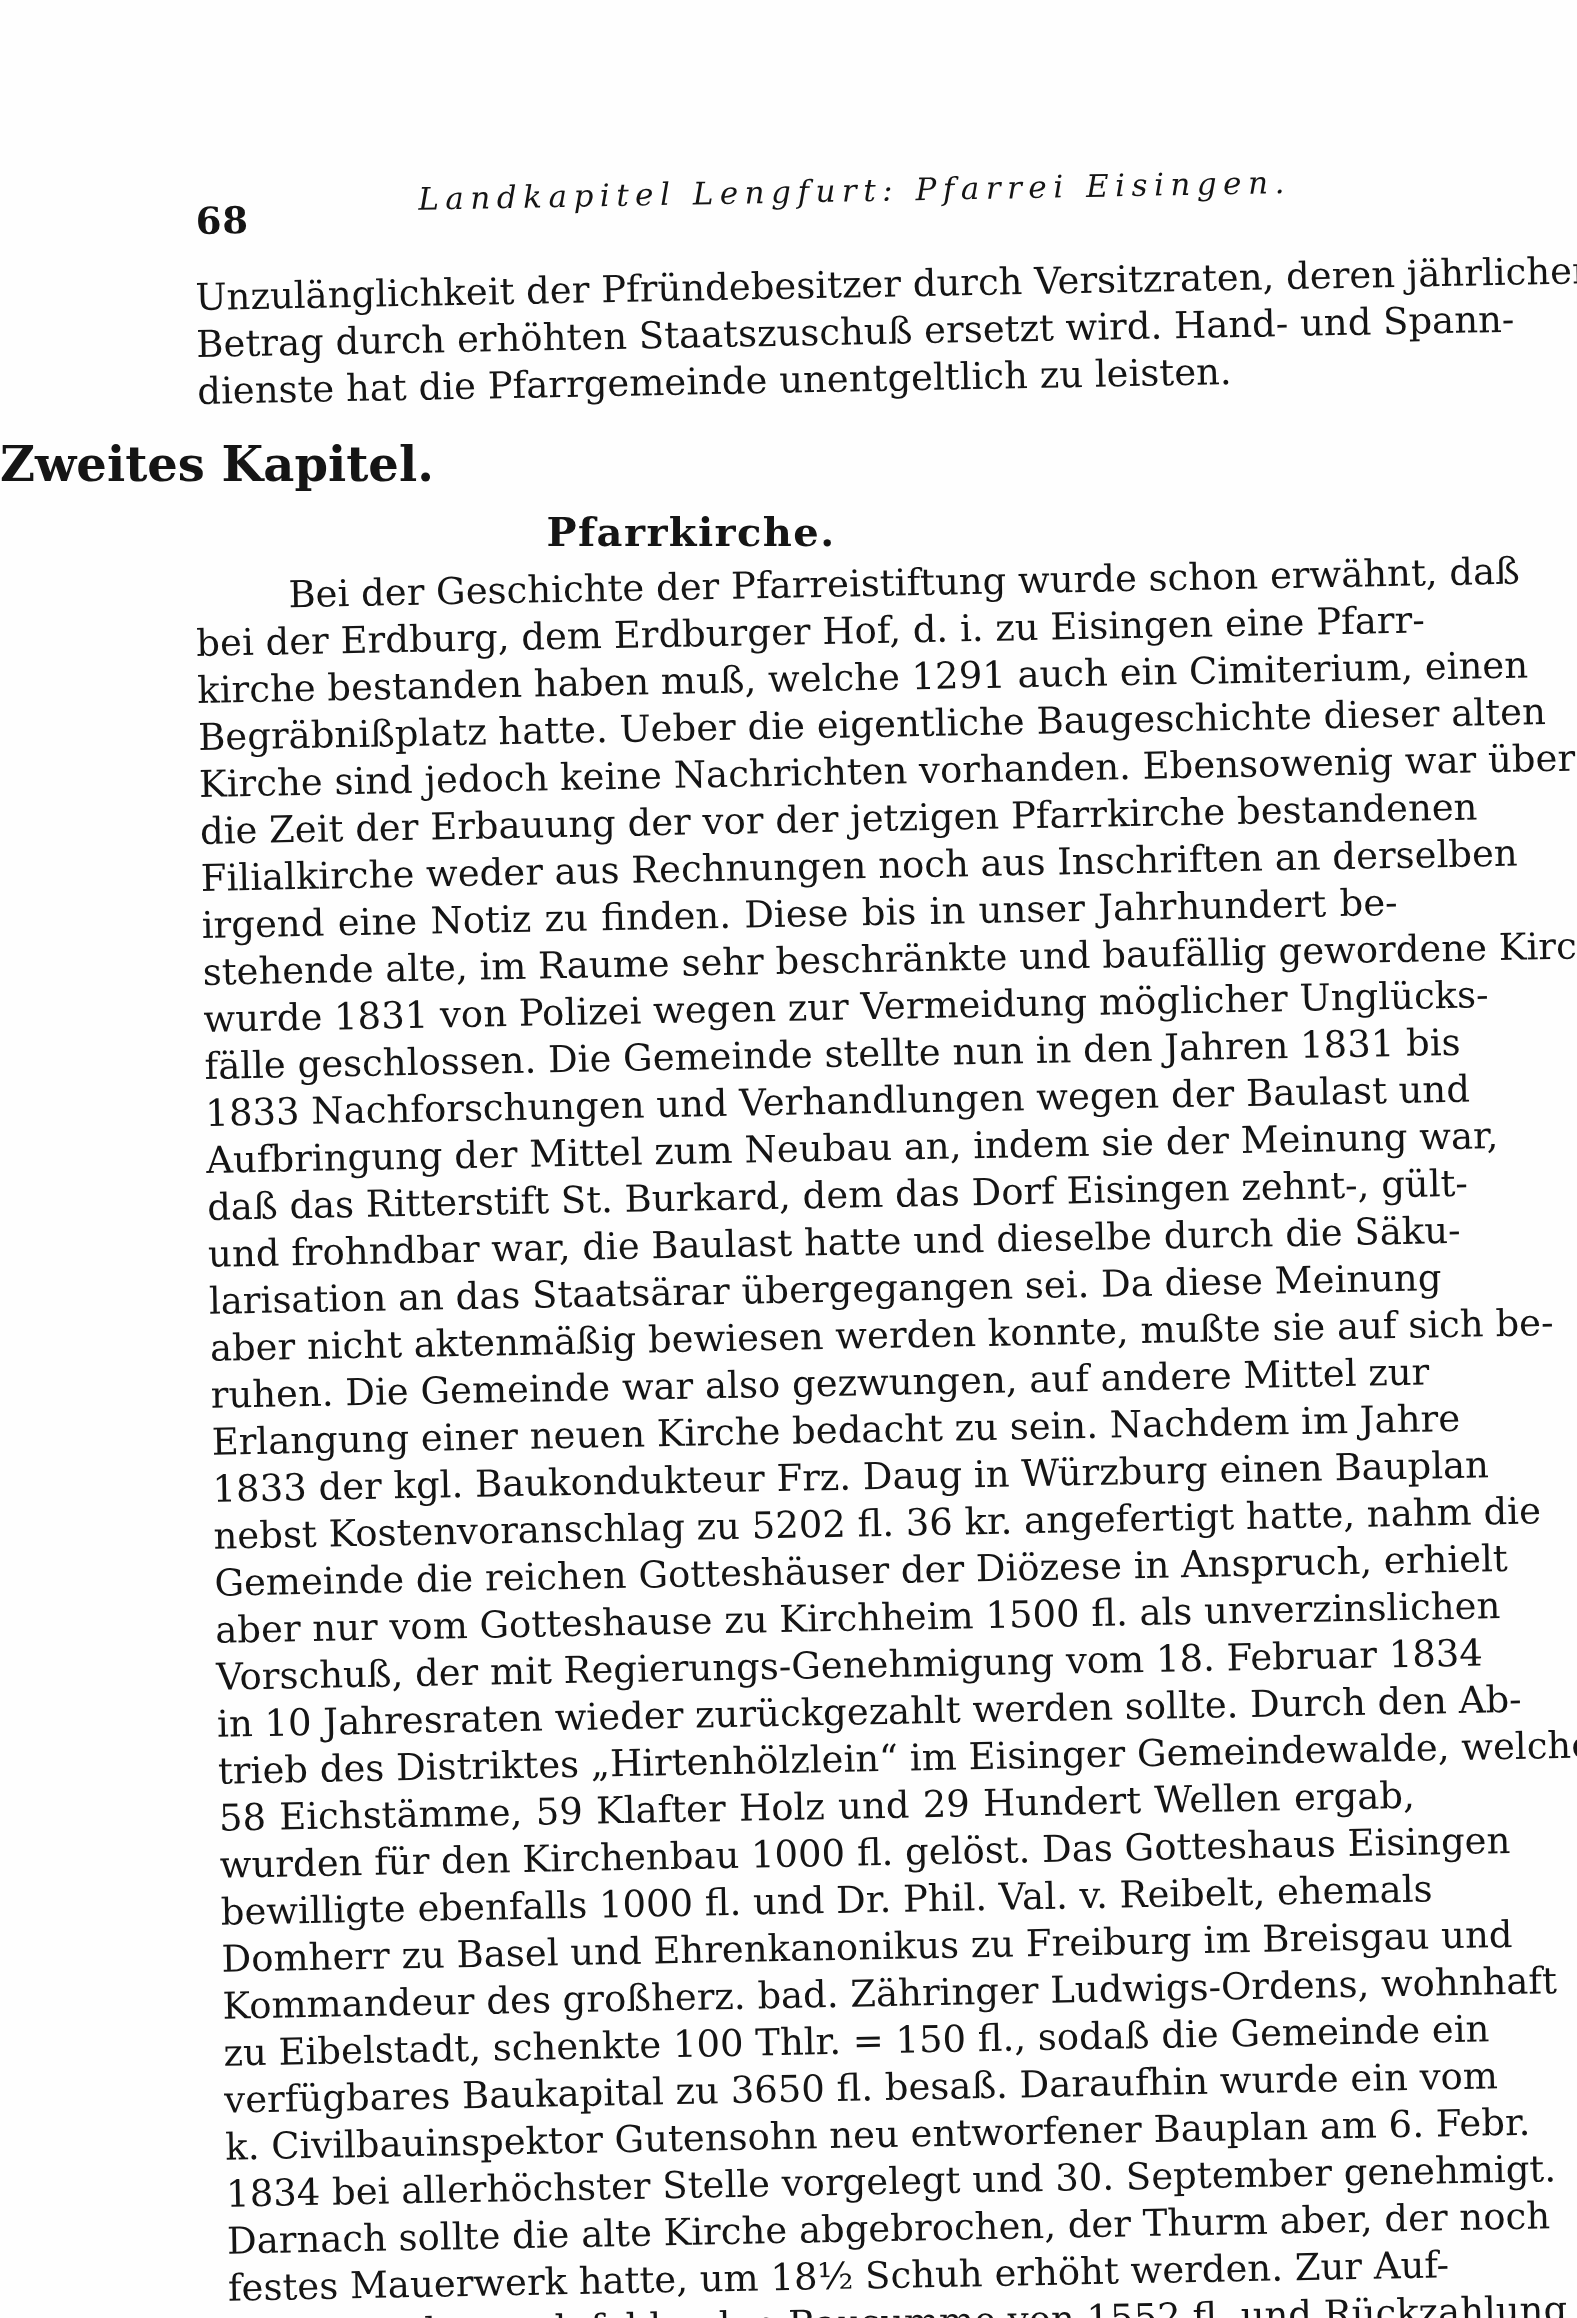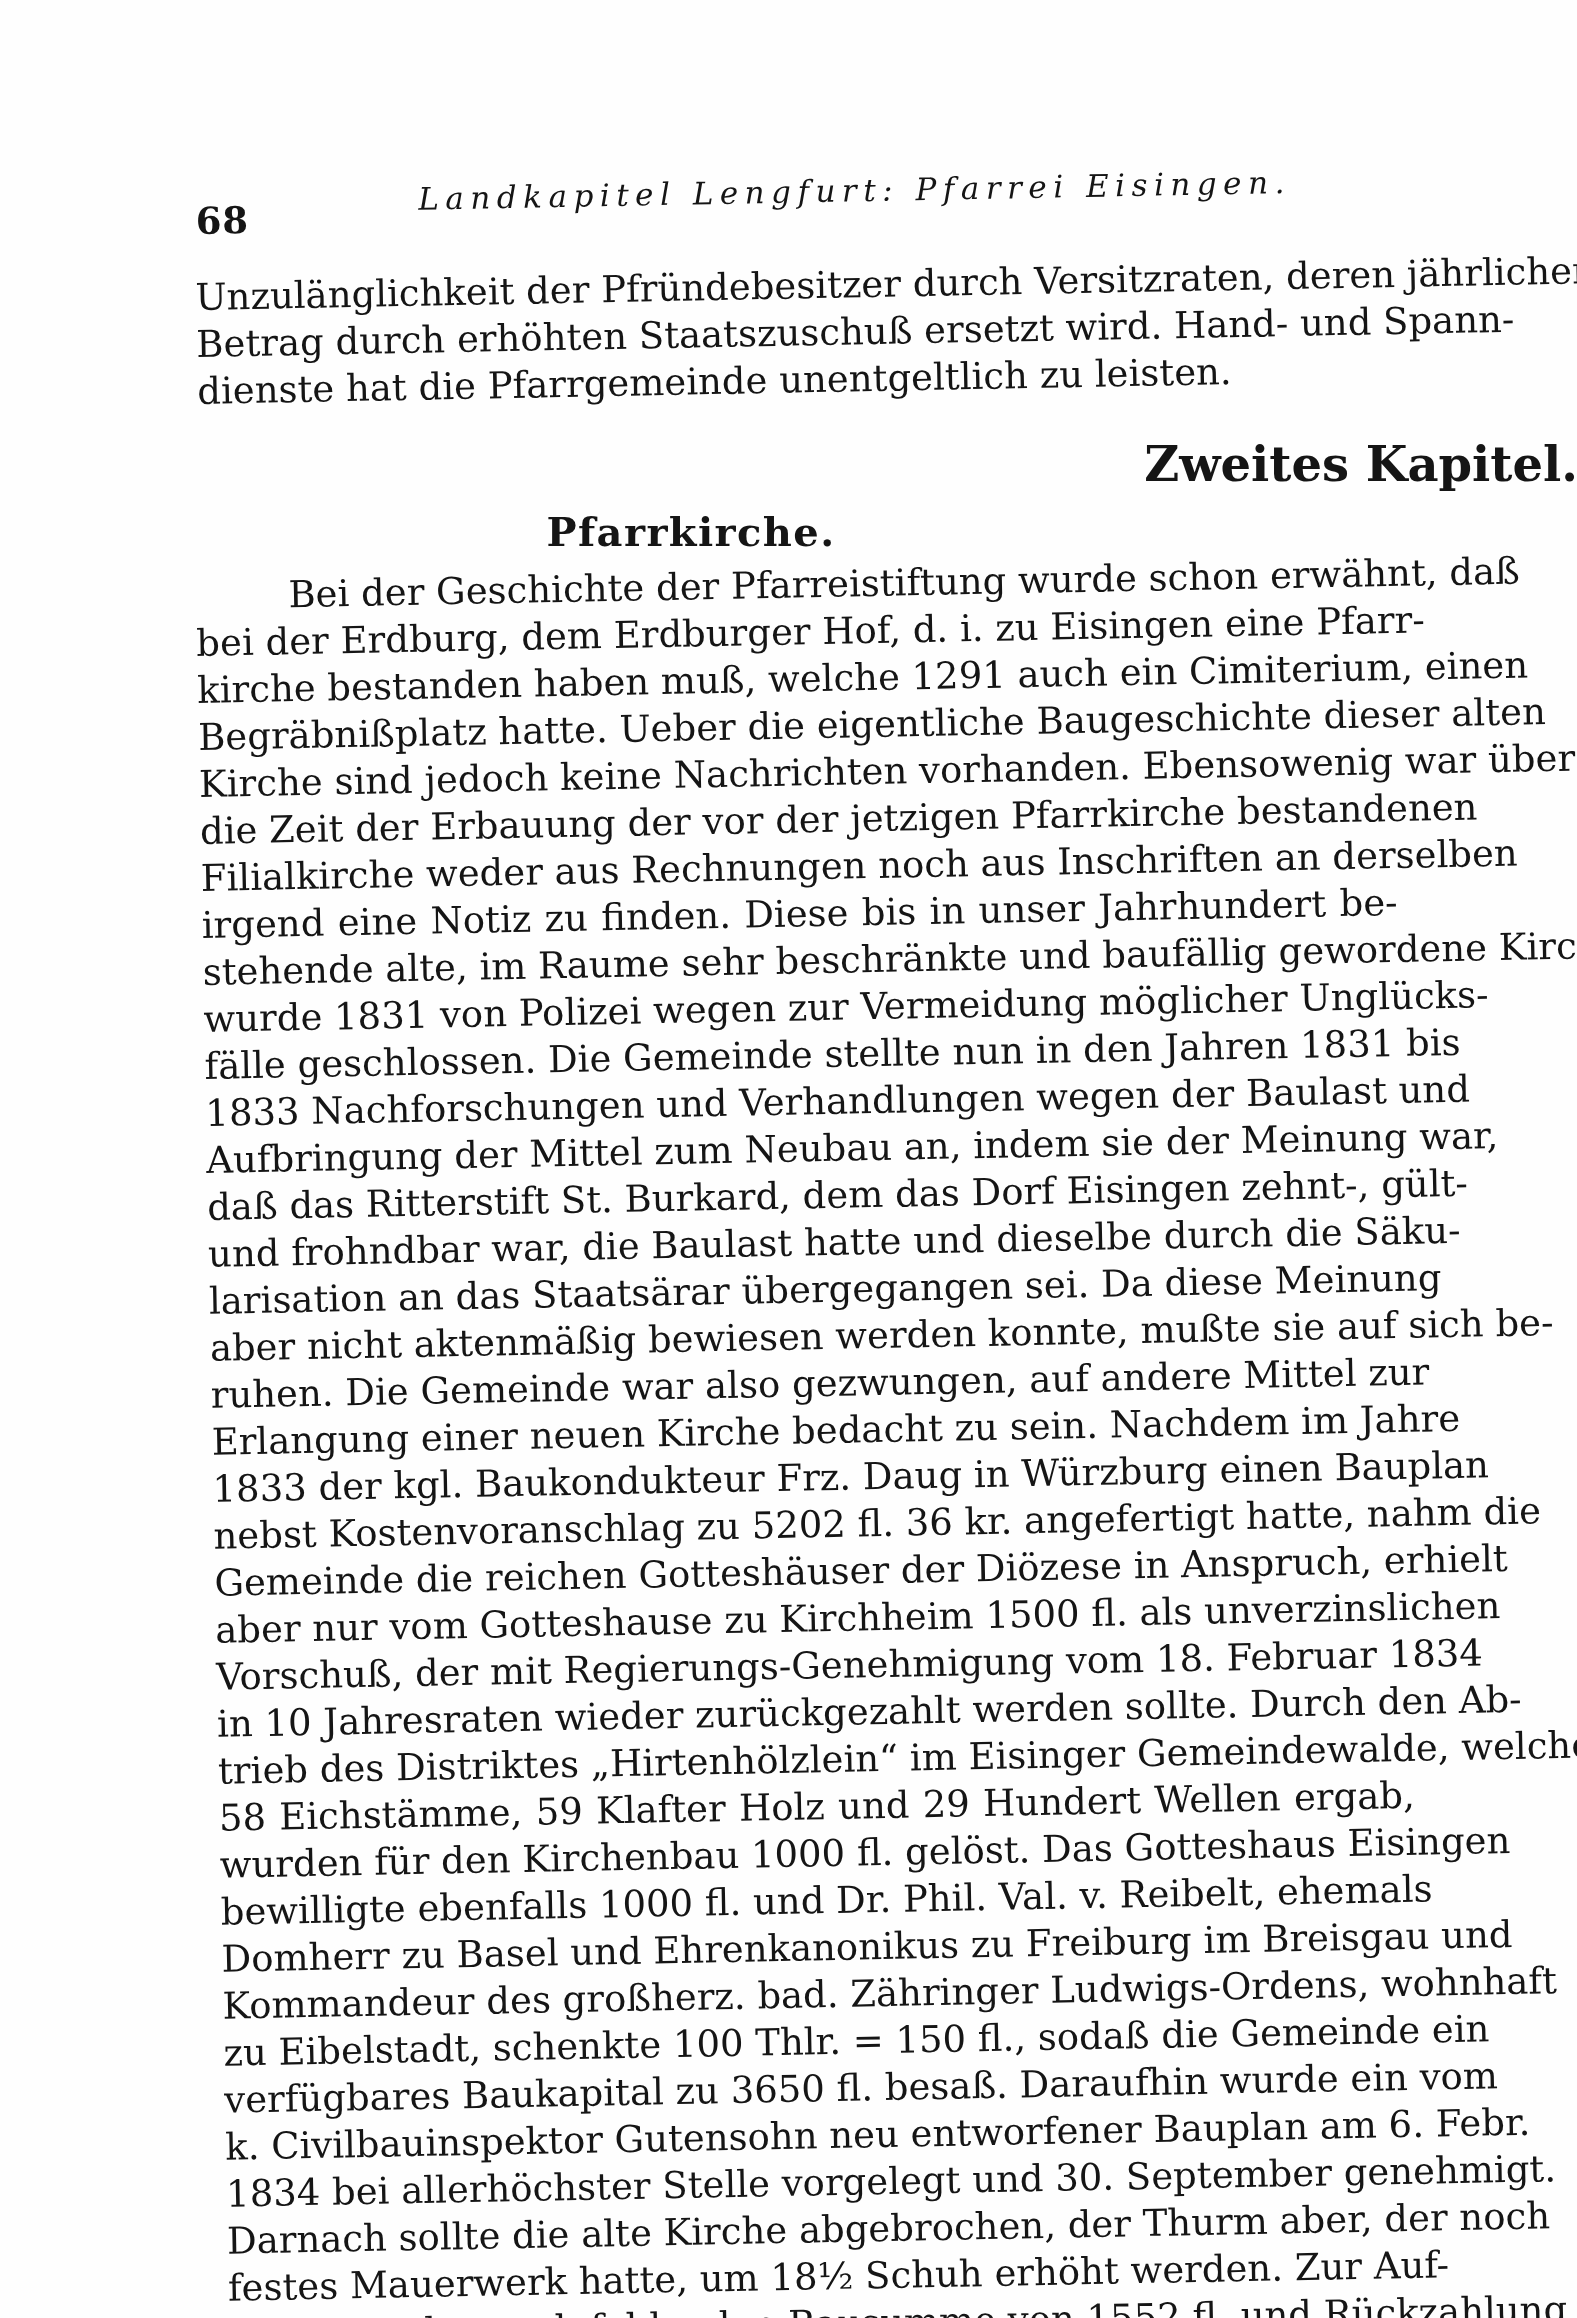--- a/index.html
+++ b/index.html
@@ -5,21 +5,21 @@
   html, body { margin:0; padding:0; background:#ffffff; }
   body { width:1578px; height:2340px; position:relative; overflow:hidden; color:#151515; font-family:"DejaVu Serif", serif; }
   .page { position:absolute; left:0; top:0; width:1578px; height:2340px; background:#fefefe; }
   .running-head { position:absolute; left:195px; top:185px; width:1159px; height:56px; transform:rotate(-1.1deg); transform-origin:left top; }
   .page-number { position:absolute; left:0; top:14px; font-size:37px; font-weight:bold; letter-spacing:0.9px; }
   .header-title { position:absolute; left:223px; top:0; font-size:31px; font-style:italic; letter-spacing:6.5px; white-space:nowrap; }
   .block { position:absolute; left:195px; width:1196px; transform:rotate(-1.1deg); transform-origin:left top; }
   .line { font-size:37px; line-height:47px; white-space:nowrap; text-align:justify; text-align-last:justify; height:47px; }
   .line.last { text-align-last:left; }
   .line.indent { padding-left:93px; box-sizing:border-box; }
-  .chapter-title { position:absolute; left:0; width:1578px; text-align:right; font-size:48px; font-weight:bold; top:436px; }
+  .chapter-title { position:absolute; left:0; width:1578px; text-align:left; font-size:48px; font-weight:bold; top:436px; }
   .section-title { position:absolute; left:0; width:1382px; text-align:center; font-size:40px; font-weight:bold; top:508px; letter-spacing:1.4px; }
 </style>
 </head>
 <body>
 
 <div class="page">
 
   <div class="running-head">
     <span class="page-number">68</span>
     <span class="header-title">Landkapitel Lengfurt: Pfarrei Eisingen.</span>

